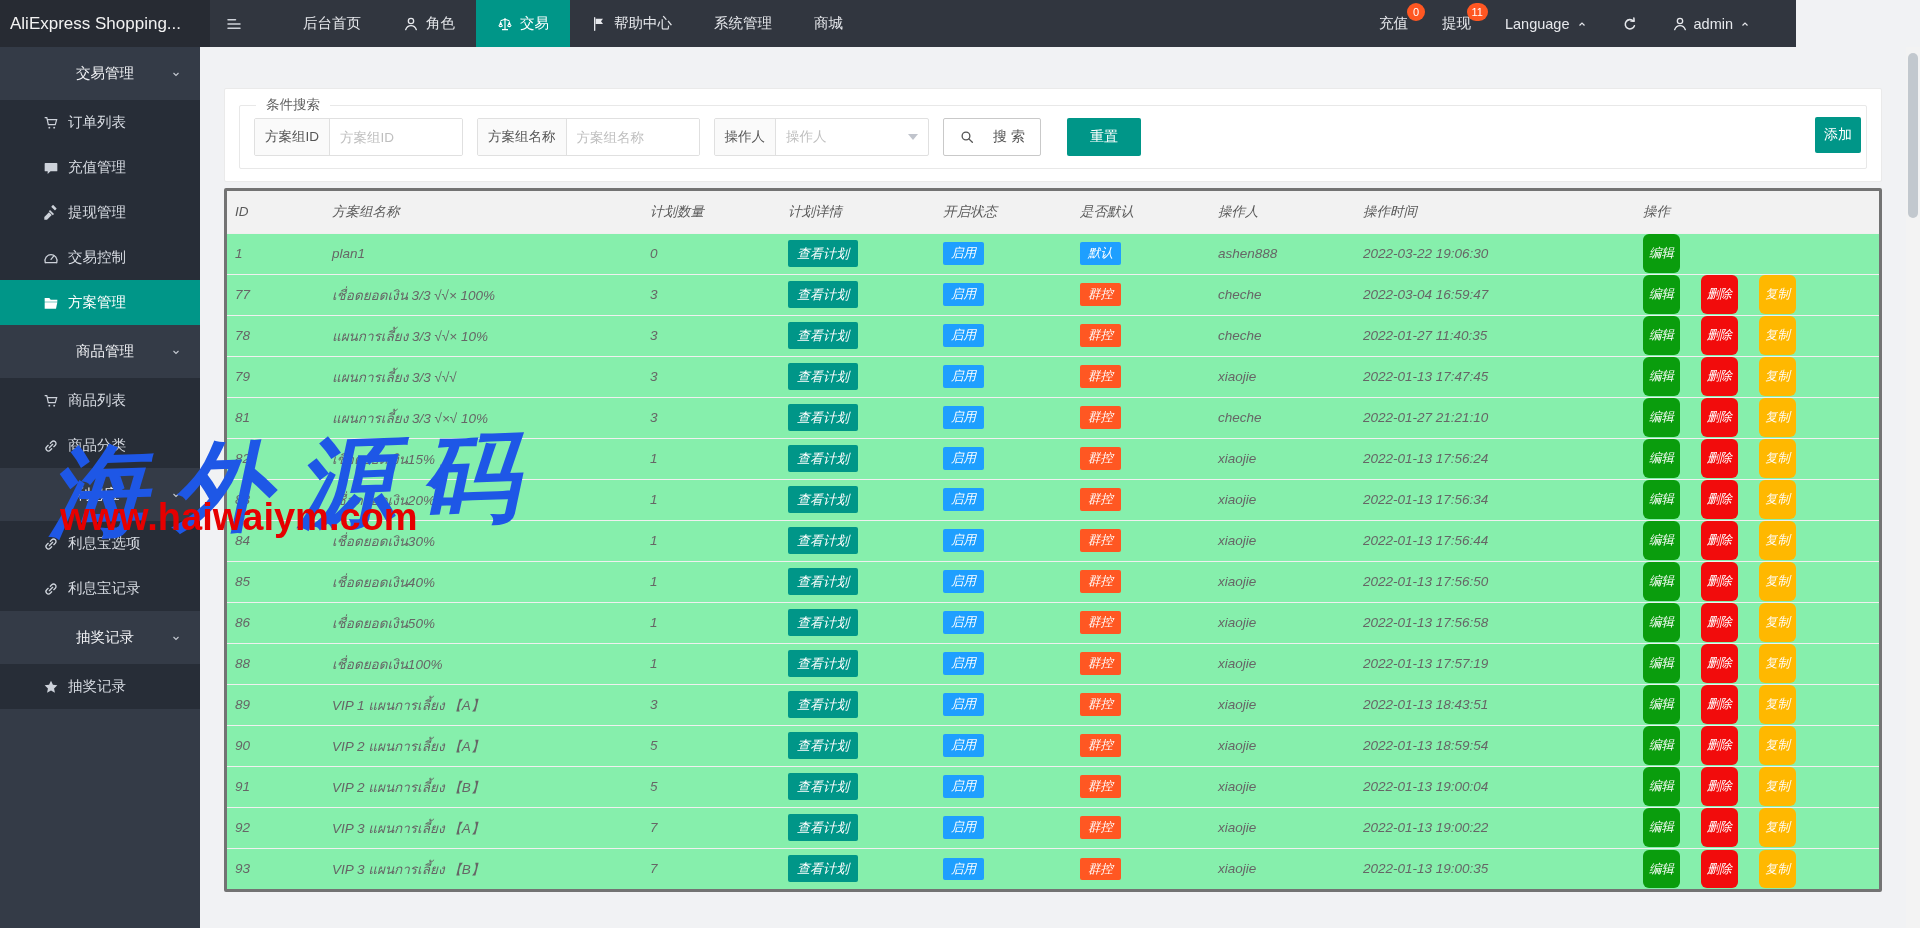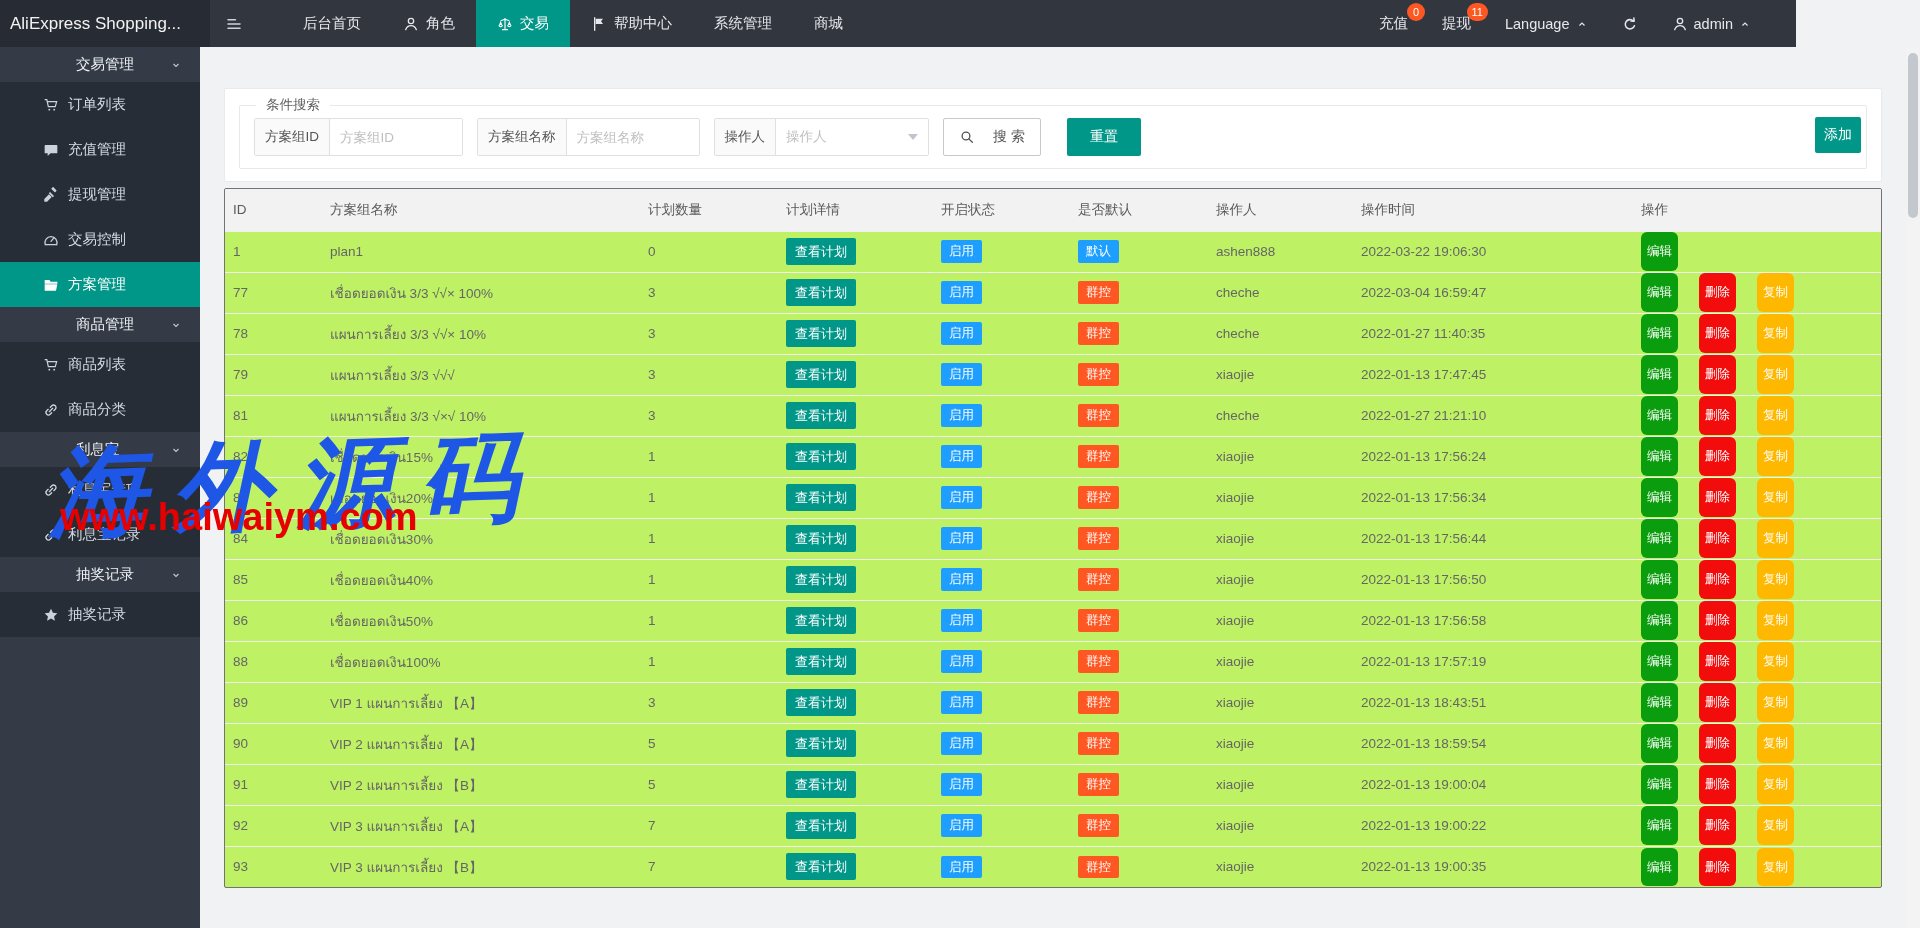--- a/index.html
+++ b/index.html
@@ -24,21 +24,21 @@
     line-height:18px; padding:0 5px; border-radius:9px; background:#FF5722;
     color:#fff; font-size:11px; text-align:center; }
   .icon { display:inline-flex; align-items:center; justify-content:center; }
   .icon svg { width:16px; height:16px; }
   .icon.sm svg { width:12px; height:12px; }
   .icon.lg svg { width:18px; height:18px; }
 
   
   .sidebar { position:absolute; left:0; top:47px; width:200px; bottom:0;
     background:#343b47; z-index:4; }
-  .side-header { height:35px; display:flex; align-items:center; padding:0 20px 0 76px;
+  .side-header { height:53px; display:flex; align-items:center; padding:0 20px 0 76px;
     color:#f0f1f4; font-size:14.5px; cursor:pointer; position:relative; }
   .side-header .chev { position:absolute; right:18px; color:#c6cad2; }
   .side-item { height:45px; display:flex; align-items:center; padding-left:76px;
     background:#272d37; color:#d7dbe2; font-size:14.5px; cursor:pointer; gap:9px; }
   .side-item .icon { color:#cdd2da; }
   .side-item.active { background:#009688; color:#fff; }
   .side-item.active .icon { color:#fff; }
   .side-item .icon { margin-left:-33px; }
 
   
@@ -66,22 +66,22 @@
     border-top:6px solid #c0c4cc; }
   .btn { display:inline-flex; align-items:center; justify-content:flex-end; gap:18px;
     height:38px; border-radius:2px; font-size:14px; cursor:pointer; border:none;
     font-family:inherit; }
   .btn-search { background:#fff; border:1px solid #c9c9c9; color:#555; padding:0 15px; }
   .btn-search .icon { color:#555; }
   .btn-reset { background:#009688; color:#fff; padding:0 23px; margin-left:12px; }
   .btn-add { position:absolute; right:20px; top:50%; transform:translateY(-50%);
     height:36px; background:#009688; color:#fff; padding:0 9px; }
 
-  .table-card { background:#bef264; border:1px solid #737373; border-radius:2px;
-    overflow:hidden; }
+  .table-card { background:#86efac; border:3px solid #737373; border-radius:2px;
+    overflow:hidden;font-style:italic; }
   table { width:100%; border-collapse:collapse; table-layout:fixed; }
   thead th { background:#f2f2f2; height:42px; font-weight:normal; color:#5a5a5a;
     font-size:13.5px; text-align:left; padding-left:8px; white-space:nowrap; }
   tbody td { height:41px; padding-left:8px; border-top:1px solid #f0f0f0;
     color:#666; font-size:13.5px; white-space:nowrap; overflow:hidden; }
   .badge { display:inline-block; color:#fff; font-size:12.5px; line-height:1;
     padding:5px 8px; border-radius:2px; cursor:pointer; }
   .badge.view { background:#009688; padding:7px 9px; font-size:13px; }
   .badge.blue { background:#1E9FFF; }
   .badge.orange { background:#FF5722; }

